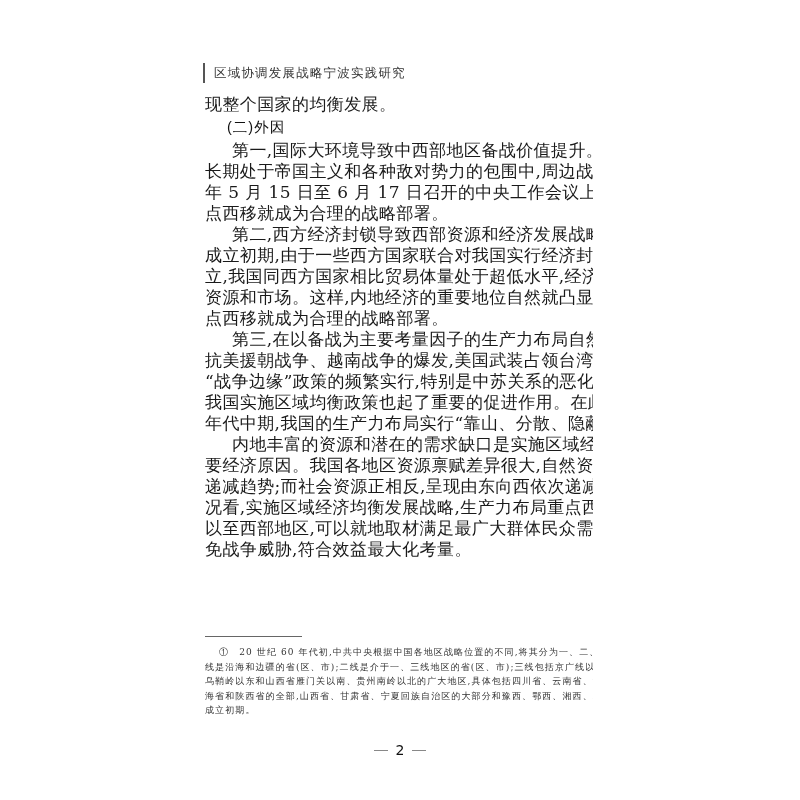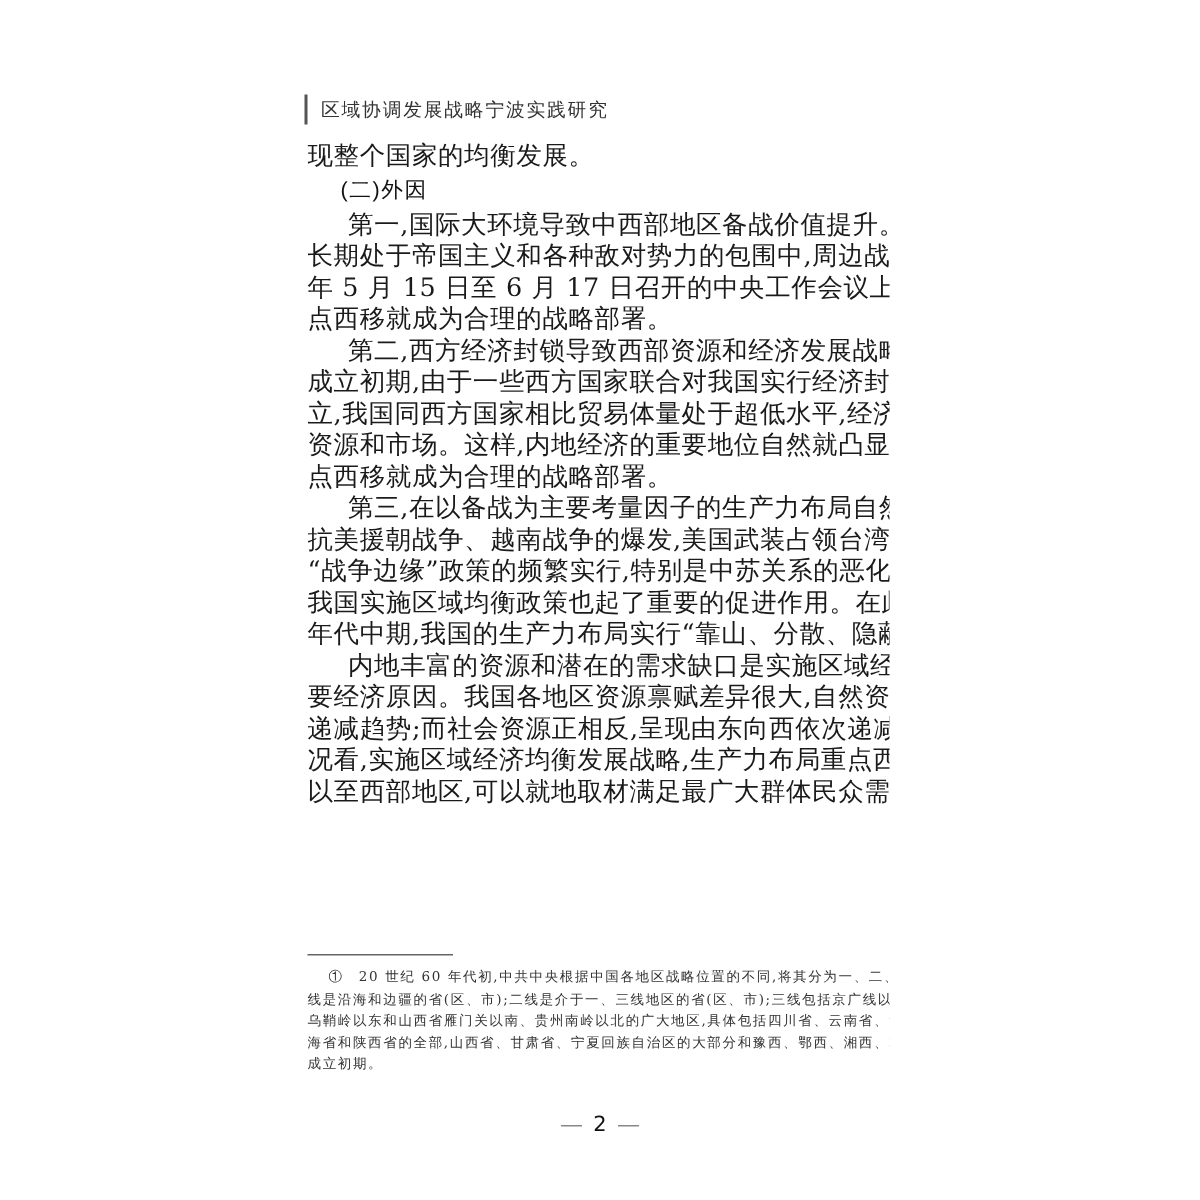--- a/index.html
+++ b/index.html
@@ -73,20 +73,21 @@
       <div class="line last">年代中期,我国的生产力布局实行“靠山、分散、隐蔽、进洞”的方针。</div>
     </div>
 
 
     <div class="para">
       <div class="line indent">内地丰富的资源和潜在的需求缺口是实施区域经济均衡发展战略的主</div>
       <div class="line">要经济原因。我国各地区资源禀赋差异很大,自然资源呈现由西向东逐步</div>
       <div class="line">递减趋势;而社会资源正相反,呈现由东向西依次递减的趋势。从当时的情</div>
       <div class="line">况看,实施区域经济均衡发展战略,生产力布局重点西移,大规模建设内地</div>
       <div class="line">以至西部地区,可以就地取材满足最广大群体民众需求,减少运输成本,避</div>
+      <div class="line last">免战争威胁,符合效益最大化考量。</div>
     </div>
   </div>
 
   <div class="fn-rule"></div>
 
   <div class="footnote">
     <div class="fn-line first">①　20 世纪 60 年代初,中共中央根据中国各地区战略位置的不同,将其分为一、二、三线。一</div>
     <div class="fn-line">线是沿海和边疆的省(区、市);二线是介于一、三线地区的省(区、市);三线包括京广线以西、甘肃省</div>
     <div class="fn-line">乌鞘岭以东和山西省雁门关以南、贵州南岭以北的广大地区,具体包括四川省、云南省、贵州省、青</div>
     <div class="fn-line">海省和陕西省的全部,山西省、甘肃省、宁夏回族自治区的大部分和豫西、鄂西、湘西、冀西、桂西北、</div>

